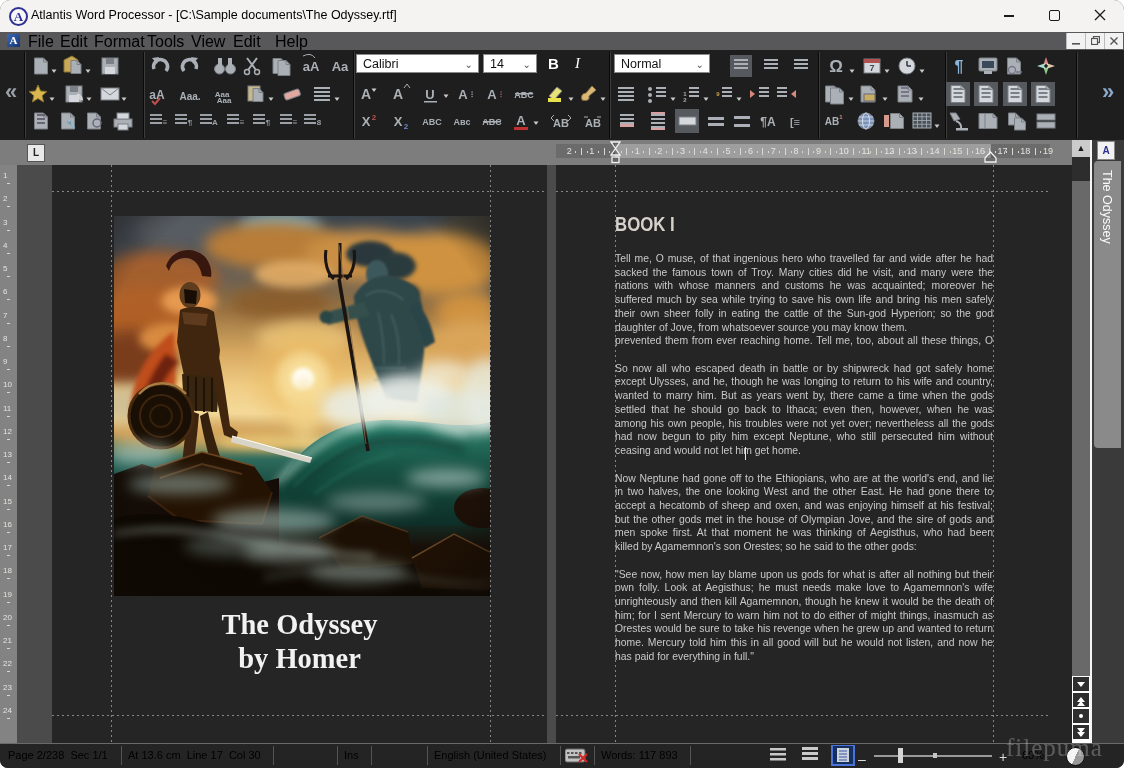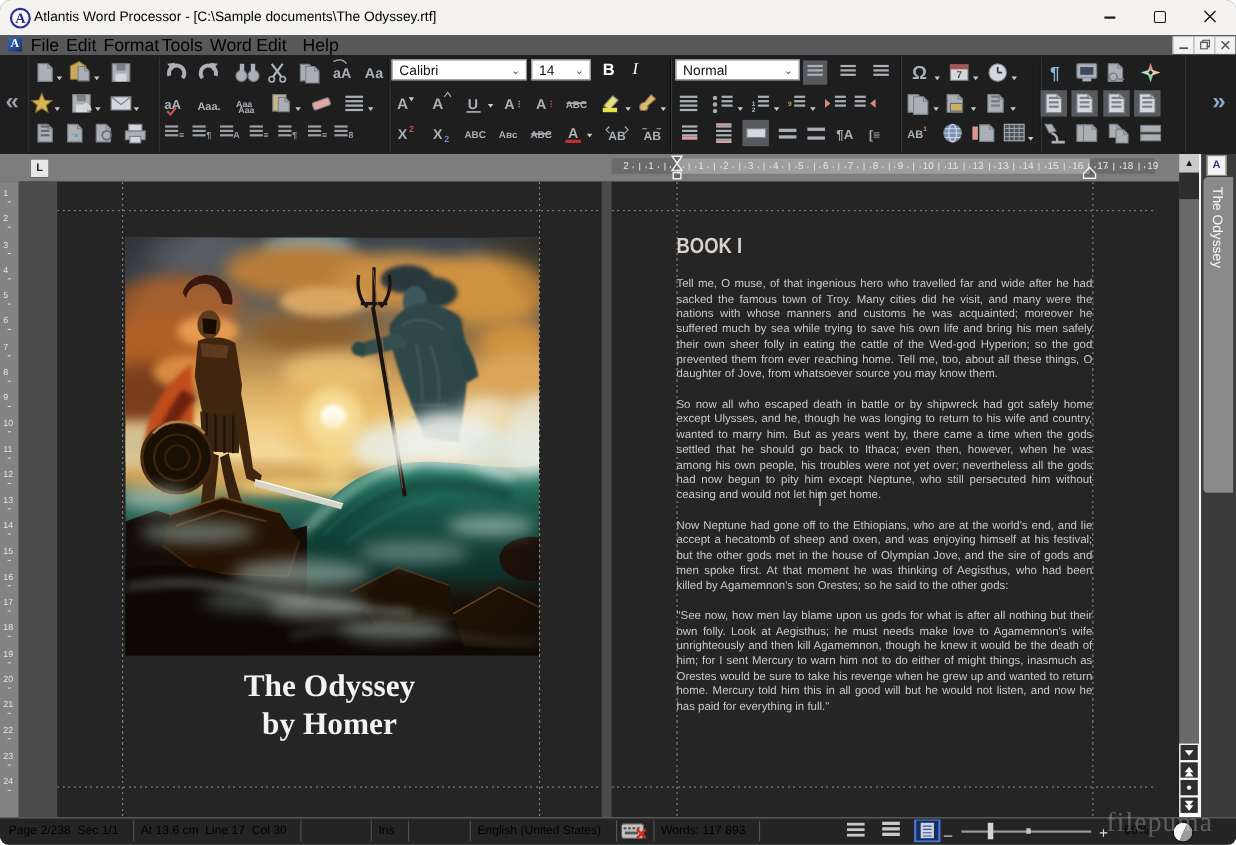--- a/index.html
+++ b/index.html
@@ -57,21 +57,21 @@
   <svg class="abs" style="left:1094px;top:9px;" width="12" height="12">
       <path d="M1 1 L11 11 M11 1 L1 11" stroke="#1a1a1a" stroke-width="1.3"></path>
     </svg>
 
   <div class="abs" id="menubar"></div>
   <div class="abs" id="menu-ic">A</div>
   <div class="abs mi" style="left:28px;">File</div>
   <div class="abs mi" style="left:60px;">Edit</div>
   <div class="abs mi" style="left:94px;">Format</div>
   <div class="abs mi" style="left:147px;">Tools</div>
-  <div class="abs mi" style="left:191px;">Word</div>
+  <div class="abs mi" style="left:191px;">View</div>
   <div class="abs mi" style="left:233px;">Edit</div>
   <div class="abs mi" style="left:275px;">Help</div>
   <div class="abs mdibtn" style="left:1066px;"><svg width="8" height="8" style="margin-top:5px;">
         <rect x="0" y="5" width="8" height="1.6" fill="#555"></rect>
       </svg></div>
   <div class="abs mdibtn" style="left:1085px;"><svg width="9" height="9" style="margin-top:3px;">
         <rect x="2.5" y="0.5" width="6" height="6" fill="none" stroke="#555" stroke-width="1.2"></rect>
         <rect x="0.5" y="2.5" width="6" height="6" fill="#f2f2f2" stroke="#555" stroke-width="1.2"></rect>
       </svg></div>
   <div class="abs mdibtn" style="left:1104px;"><svg width="8" height="8" style="margin-top:4px;">
@@ -85,21 +85,21 @@
     <div class="sep" style="left:609px;"></div>
     <div class="sep" style="left:818px;"></div>
     <div class="sep" style="left:945px;"></div>
     <div class="sep" style="left:1076px;"></div>
     <div class="abs chev" style="left:5px;top:29px;font-size:22px;">«</div>
     <div class="abs chev" style="left:1102px;top:29px;font-size:22px;color:#8aa8c8;">»</div>
     <div class="combo" style="left:356px;width:123px;">Calibri<span class="cv">⌄</span></div>
     <div class="combo" style="left:483px;width:54px;">14<span class="cv">⌄</span></div>
     <div class="abs" style="left:548px;top:5px;color:#fff;font-weight:bold;font-size:15px;">B</div>
     <div class="abs" style="left:575px;top:5px;color:#fff;font-style:italic;font-size:15px;font-family:'Liberation Serif',serif;">I</div>
-    <div class="combo" style="left:614px;width:113px;">Normal<span class="cv">⌄</span></div>
+    <div class="combo" style="left:614px;width:96px;">Normal<span class="cv">⌄</span></div>
     <svg id="tbsvg" width="1124" height="90" style="position:absolute;left:0;top:0;">
         <path d="M34.5 8 h9 l4 4 v12 h-13 z" fill="#aab0b6" stroke="#7a8086" stroke-width="1"></path>
         <path d="M43.5 8 v4 h4" fill="none" stroke="#7a8086" stroke-width="1"></path>
         <path d="M51.5 19.5 h5 l-2.5 3.5 z" fill="#c9c9c9"></path>
         <path d="M64 10 l8 -4 6 4 v12 h-14 z" fill="#c9a85a" stroke="#8a7430"></path>
         <path d="M71 10.5 h6 l4 4 v9 h-10 z" fill="#aab0b6" stroke="#7a8086" stroke-width="1"></path>
         <path d="M77 10.5 v4 h4" fill="none" stroke="#7a8086" stroke-width="1"></path>
         <path d="M85.5 19.5 h5 l-2.5 3.5 z" fill="#c9c9c9"></path>
         <rect x="102" y="8" width="16" height="16" fill="#aab0b6" stroke="#7a8086"></rect>
         <rect x="106" y="8" width="8" height="6" fill="#7a8086"></rect>
@@ -553,35 +553,36 @@
       <div class="dashv" style="left:437px;"></div>
       <div class="dashh" style="top:26px;width:494px;"></div>
       <div class="dashh" style="top:550px;width:494px;"></div>
       <div class="abs" style="left:59px;top:48px;color:#d6d1ca;font-weight:bold;font-size:20px;letter-spacing:0px;transform:scaleX(.84);transform-origin:0 0;">BOOK I</div>
       <div class="abs" id="bodytext" style="left:59px;top:87px;width:378px;color:#c9c9c9;font-size:10.4px;line-height:13.72px;">
           <div style="margin-bottom:13.72px;">
             <div class="jl">Tell me, O muse, of that ingenious hero who travelled far and wide after he had</div>
             <div class="jl">sacked the famous town of Troy. Many cities did he visit, and many were the</div>
             <div class="jl">nations with whose manners and customs he was acquainted; moreover he</div>
             <div class="jl">suffered much by sea while trying to save his own life and bring his men safely</div>
-            <div class="jl">their own sheer folly in eating the cattle of the Wed-god Hyperion; so the god</div>
+            <div class="jl">their own sheer folly in eating the cattle of the Sun-god Hyperion; so the god</div>
+            <div class="jl jend">daughter of Jove, from whatsoever source you may know them.</div>
             <div class="jl">prevented them from ever reaching home. Tell me, too, about all these things, O</div>
-            <div class="jl jend">daughter of Jove, from whatsoever source you may know them.</div>
           </div>
           <div style="margin-bottom:13.72px;">
             <div class="jl">So now all who escaped death in battle or by shipwreck had got safely home</div>
             <div class="jl">except Ulysses, and he, though he was longing to return to his wife and country,</div>
             <div class="jl">wanted to marry him. But as years went by, there came a time when the gods</div>
             <div class="jl">settled that he should go back to Ithaca; even then, however, when he was</div>
             <div class="jl">among his own people, his troubles were not yet over; nevertheless all the gods</div>
             <div class="jl">had now begun to pity him except Neptune, who still persecuted him without</div>
             <div class="jl jend">ceasing and would not let him get home.</div>
           </div>
           <div style="margin-bottom:13.72px;">
             <div class="jl">Now Neptune had gone off to the Ethiopians, who are at the world's end, and lie</div>
+            <div class="jl">in two halves, the one looking West and the other East. He had gone there to</div>
             <div class="jl">accept a hecatomb of sheep and oxen, and was enjoying himself at his festival;</div>
             <div class="jl">but the other gods met in the house of Olympian Jove, and the sire of gods and</div>
             <div class="jl">men spoke first. At that moment he was thinking of Aegisthus, who had been</div>
             <div class="jl jend">killed by Agamemnon's son Orestes; so he said to the other gods:</div>
           </div>
           <div style="margin-bottom:13.72px;">
             <div class="jl">"See now, how men lay blame upon us gods for what is after all nothing but their</div>
             <div class="jl">own folly. Look at Aegisthus; he must needs make love to Agamemnon's wife</div>
             <div class="jl">unrighteously and then kill Agamemnon, though he knew it would be the death of</div>
             <div class="jl">him; for I sent Mercury to warn him not to do either of might things, inasmuch as</div>

